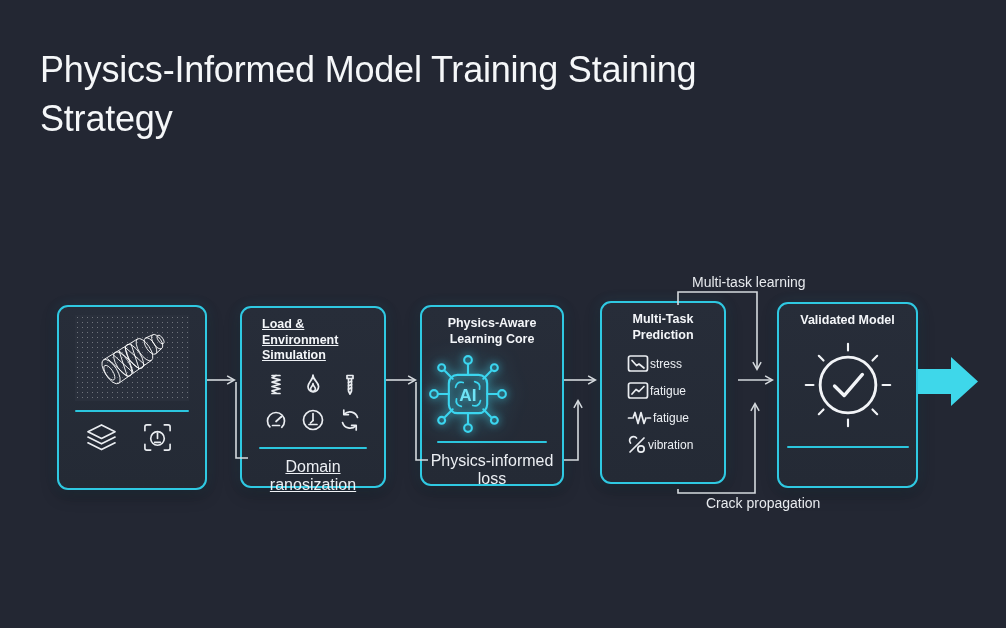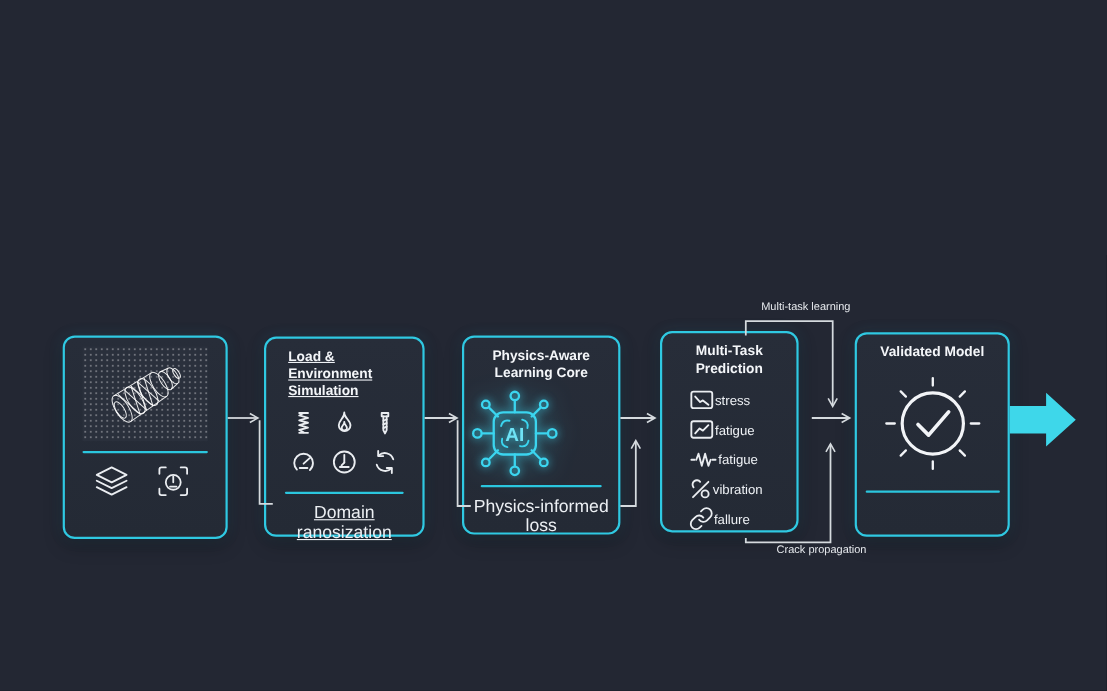--- a/index.html
+++ b/index.html
@@ -35,33 +35,34 @@
   .b3-divider{width:110px;margin:1px auto 0;}
   
   .b4-list{margin-top:7px;}
   .b4-row{display:flex;align-items:center;padding-left:24px;height:27px;}
   .b4-label{font-size:12px;color:#eef1f5;}
   
   .b5-icon-wrap{display:flex;justify-content:center;margin-top:8px;}
   .b5-divider{width:122px;margin:13px auto 0;}
   
   .overlay{position:absolute;left:0;top:0;z-index:6;pointer-events:none;}
-  .ann{position:absolute;z-index:7;font-size:10px;color:#e7eaee;}
+  .ann{position:absolute;z-index:7;font-size:14px;color:#e7eaee;}
   #ann-top{left:692px;top:274px;}
   #ann-bottom{left:706px;top:495px;}
   
   .ico path,.ico circle,.ico line,.ico rect,.ico polyline,.ico ellipse{
           stroke:#eaedf1;fill:none;stroke-width:1.7;stroke-linecap:round;stroke-linejoin:round;}
   .wire path,.wire ellipse,.wire line{stroke:rgba(255,255,255,.9);fill:none;stroke-width:.9;}
 </style>
 </head>
 <body>
 
 <div class="canvas">
 
+  <div class="page-title">Physics-Informed Model Training Staining Strategy</div>
 
   <div class="stage" id="stage1">
     <div class="cad-grid">
       <svg class="wire" width="114" height="86" viewBox="0 0 114 86">
         <g transform="rotate(-33 57 43)">
           <ellipse cx="32" cy="43" rx="6" ry="14"></ellipse>
           <ellipse cx="30" cy="43" rx="3.6" ry="8.5"></ellipse>
           <ellipse cx="46" cy="43" rx="6" ry="14"></ellipse>
           <ellipse cx="60" cy="43" rx="6" ry="14"></ellipse>
           <ellipse cx="72" cy="42.8" rx="5.5" ry="12.8"></ellipse>
@@ -204,27 +205,20 @@
         <span class="b4-label">fatigue</span>
       </div>
       <div class="b4-row">
         <svg class="ico" width="22" height="22" viewBox="0 0 22 22">
           <path d="M10.5,4 A3.9,3.9 0 1 0 4.5,9"></path>
           <circle cx="15" cy="15" r="3.2"></circle>
           <path d="M4,18 L18,4"></path>
         </svg>
         <span class="b4-label">vibration</span>
       </div>
-      <div class="b4-row">
-        <svg class="ico" width="23" height="23" viewBox="0 0 24 24">
-          <path d="M10 13a5 5 0 0 0 7.54.54l3-3a5 5 0 0 0-7.07-7.07l-1.72 1.71"></path>
-          <path d="M14 11a5 5 0 0 0-7.54-.54l-3 3a5 5 0 0 0 7.07 7.07l1.71-1.71"></path>
-        </svg>
-        <span class="b4-label">fallure</span>
-      </div>
     </div>
   </div>
 
   <div class="stage" id="stage5">
     <div class="stage-title">Validated Model</div>
     <div class="b5-icon-wrap">
       <svg width="96" height="96" viewBox="0 0 100 100">
         <g stroke="#f2f4f7" fill="none" stroke-linecap="round" stroke-linejoin="round">
           <circle cx="50" cy="50" r="29" stroke-width="3"></circle>
           <path d="M36,51 L46,61 L65,39" stroke-width="3.5"></path>

